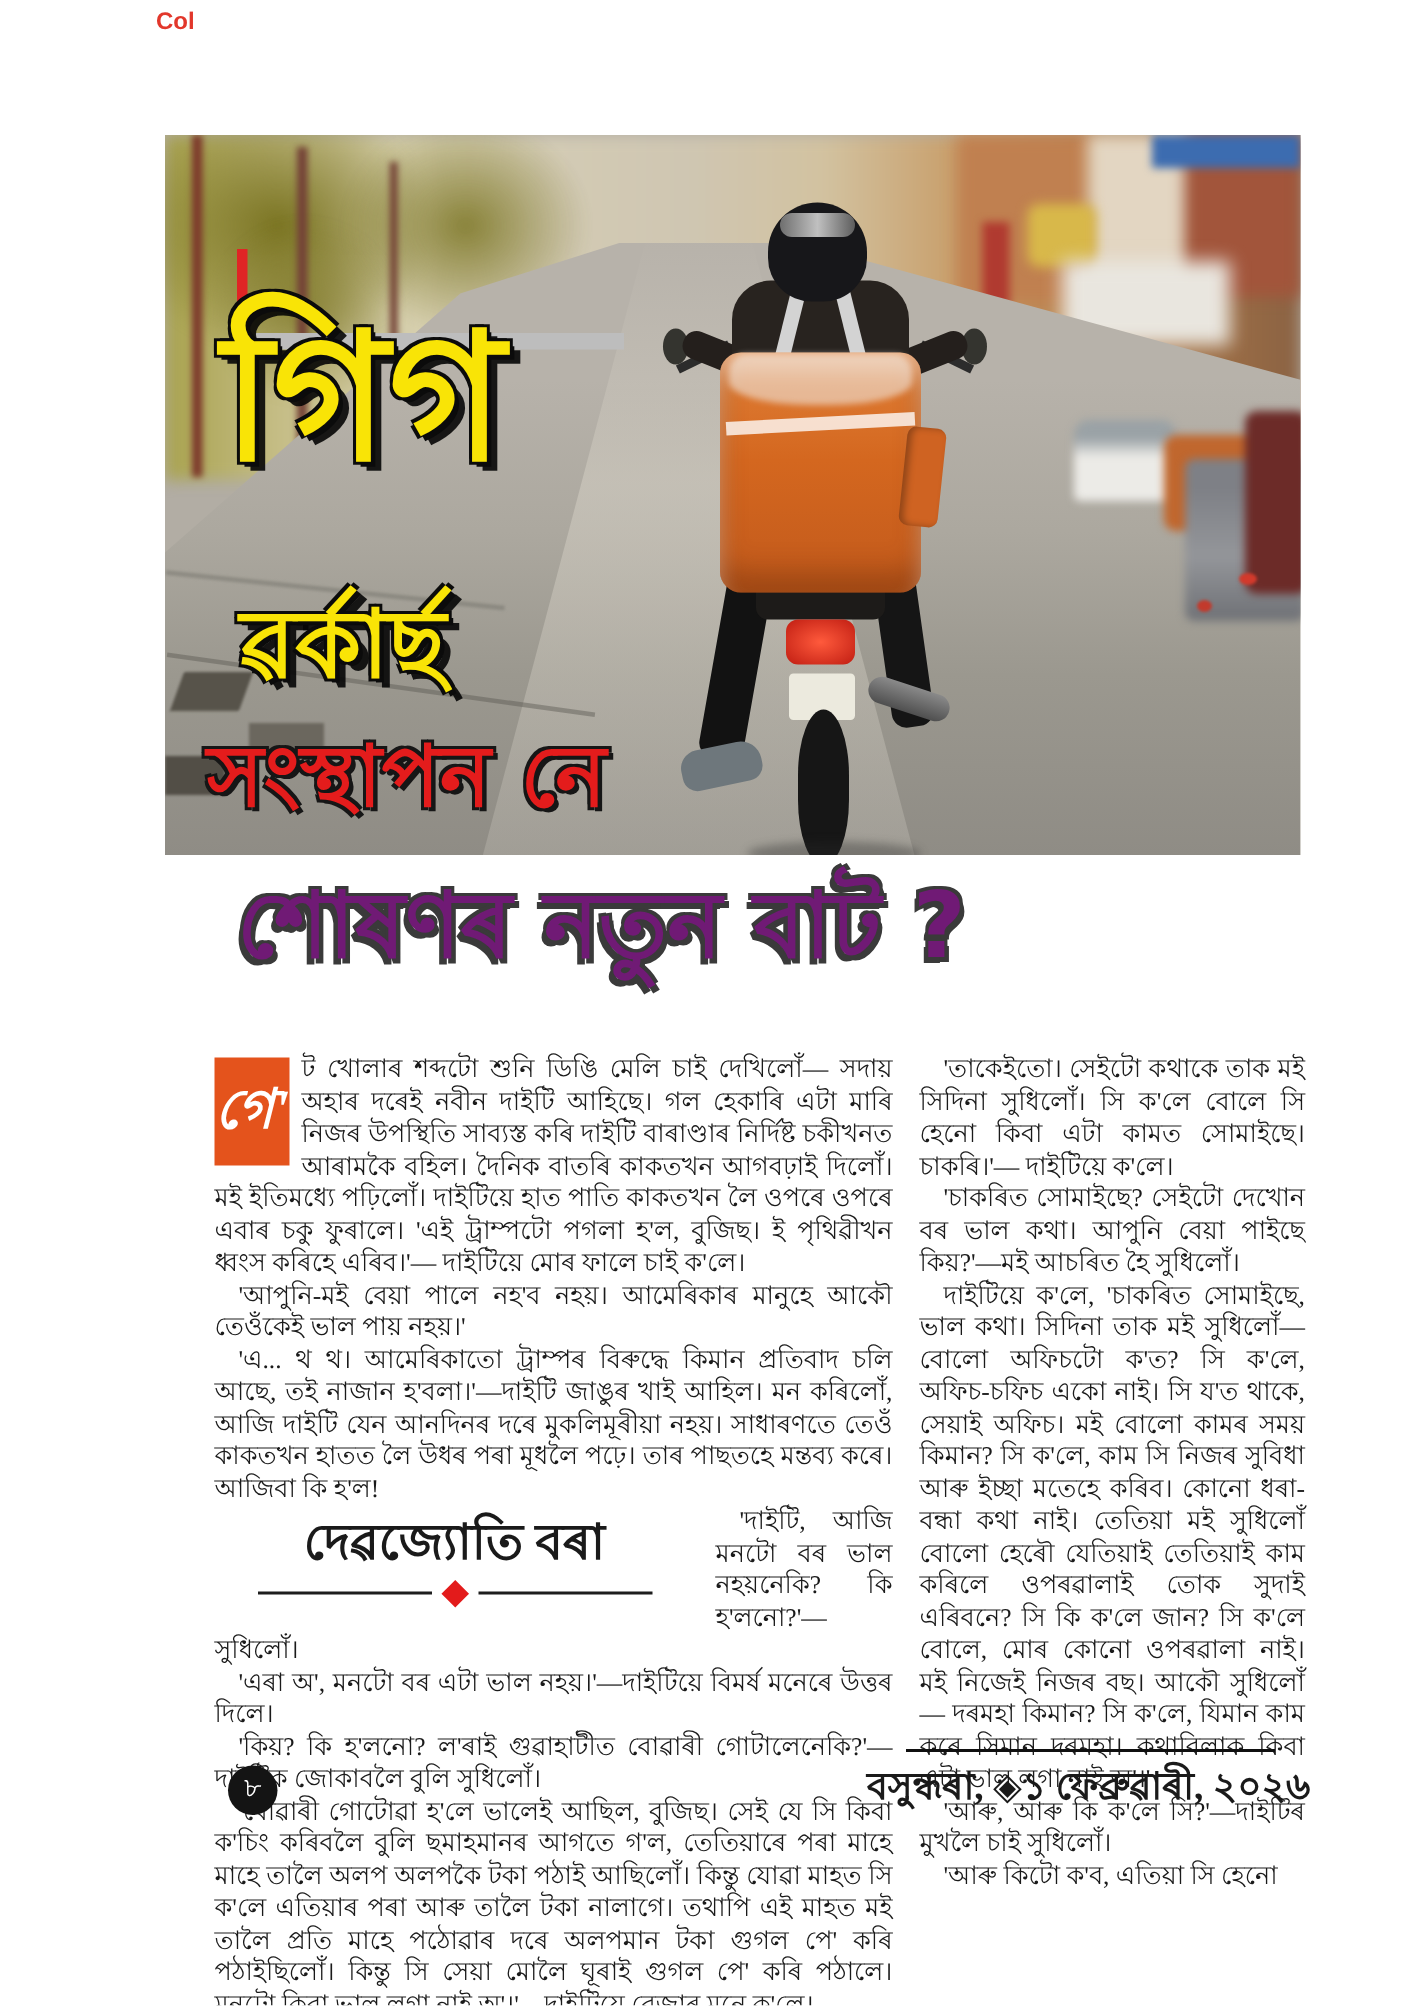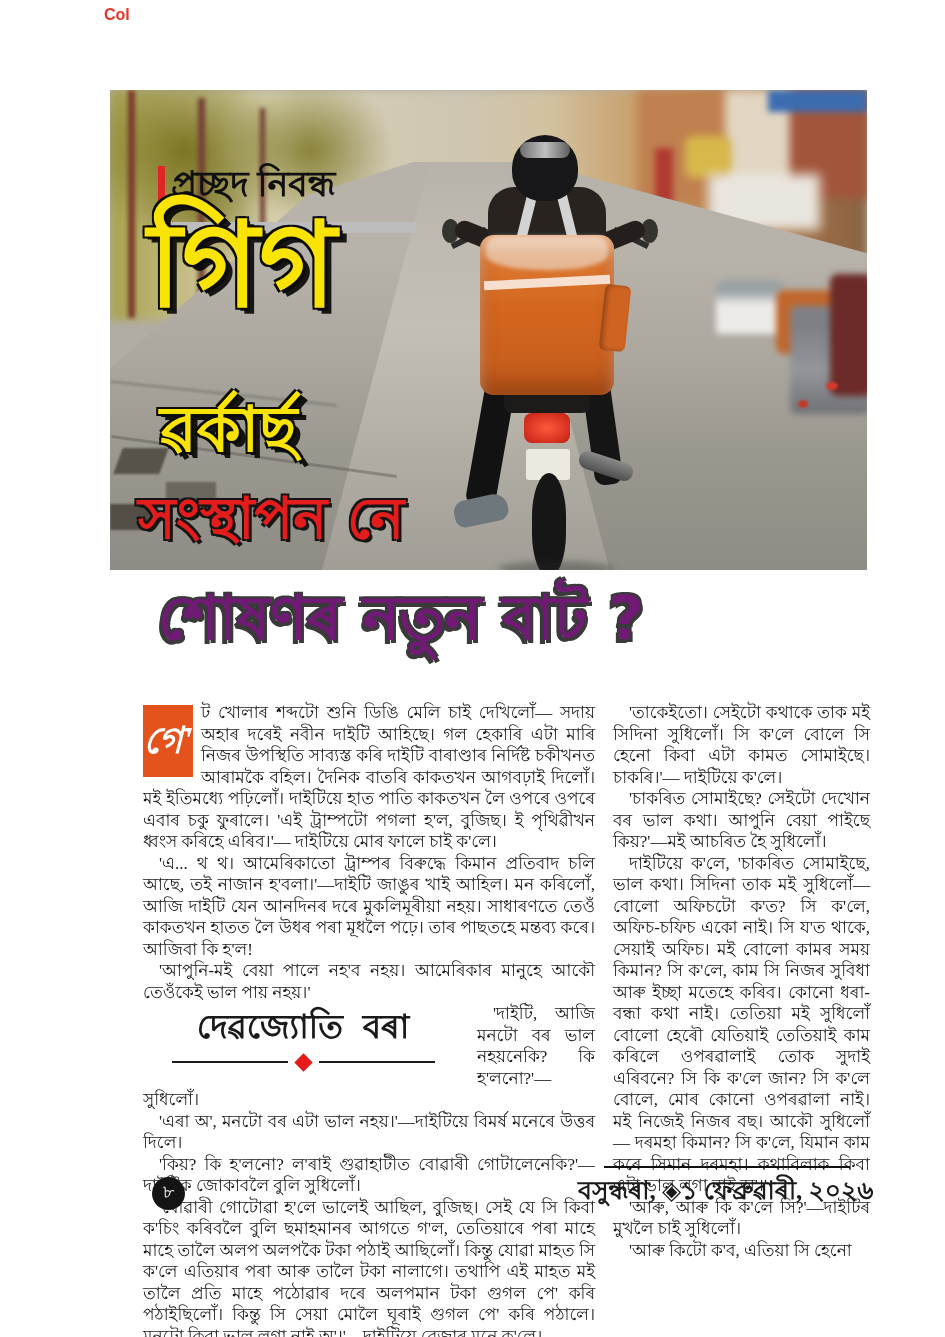--- a/index.html
+++ b/index.html
@@ -112,21 +112,21 @@
   .body-area { position:absolute; left:143px; top:702px; width:727px; height:470px; display:flex; gap:18px;
     font-size:17px; line-height:21.5px; text-align:justify; }
   .col-left { width:452px; flex:0 0 452px; }
   .col-right { flex:1; }
   .body-area p { margin:0; text-indent:16px; }
   .body-area p.lead { text-indent:0; }
   .dropcap { float:left; width:50px; height:72px; margin:3px 8px 0 0; background:#e4531c; color:#fff;
     font-size:37px; font-weight:bold; font-style:italic; text-align:center; line-height:72px;
     font-family:"Liberation Serif",serif; }
   .author-block { float:left; width:320px; margin:4px 14px 2px 0; text-align:center; padding-top:4px; }
-  .author-name { font-size:33px; font-weight:bold; line-height:1.15;font-family:Liberation Mono, monospace; }
+  .author-name { font-size:33px; font-weight:bold; line-height:1.15; }
   .author-rule { display:flex; align-items:center; justify-content:center; margin-top:7px; }
   .rule-line { height:2px; background:#1d1d1d; flex:0 0 116px; }
   .diamond { width:13px; height:13px; background:#e31b1b; transform:rotate(45deg); margin:0 9px; }
 
   
   .page-badge { position:absolute; left:152px; top:1177px; width:33px; height:33px; border-radius:50%;
     background:#141414; color:#fff; font-size:18px; display:flex; align-items:center; justify-content:center; }
   .footer-pub { position:absolute; left:578px; top:1166px; width:294px; text-align:center; }
   .footer-pub .pub-line { height:2px; background:#101010; margin:0 22px 3px 26px; }
   .footer-pub .pub-text { font-size:25px; font-weight:bold; white-space:nowrap;text-align:center; }
@@ -189,36 +189,35 @@
       <div class="bag-pocket"></div>
       <div class="taillight"></div>
       <div class="plate"></div>
       <div class="exhaust"></div>
       <div class="wheel"></div>
       <div class="bike-shadow"></div>
     </div>
 
     <div class="cover-tag">
       <div class="tag-bar"></div>
-      <div class="tag-text">প্ৰচ্ছদ নিবন্ধ</div>
     </div>
     <div class="tag-underline"></div>
 
     <div class="t-yellow title-1">গিগ</div>
     <div class="t-yellow title-2">ৱৰ্কাৰ্ছ</div>
     <div class="t-red-onphoto">সংস্থাপন নে</div>
   </div>
 
   <div class="title-4">শোষণৰ নতুন বাট ?</div>
 
   <div class="body-area">
     <div class="col-left">
       <p class="lead"><span class="dropcap">গে'</span><span>ট খোলাৰ শব্দটো শুনি ডিঙি মেলি চাই দেখিলোঁ— সদায় অহাৰ দৰেই নবীন দাইটি আহিছে। গল হেকাৰি এটা মাৰি নিজৰ উপস্থিতি সাব্যস্ত কৰি দাইটি বাৰাণ্ডাৰ নিৰ্দিষ্ট চকীখনত আৰামকৈ বহিল। দৈনিক বাতৰি কাকতখন আগবঢ়াই দিলোঁ। মই ইতিমধ্যে পঢ়িলোঁ। দাইটিয়ে হাত পাতি কাকতখন লৈ ওপৰে ওপৰে এবাৰ চকু ফুৰালে। 'এই ট্ৰাম্পটো পগলা হ'ল, বুজিছ। ই পৃথিৱীখন ধ্বংস কৰিহে এৰিব।'— দাইটিয়ে মোৰ ফালে চাই ক'লে।</span></p>
+      <p>'আপুনি-মই বেয়া পালে নহ'ব নহয়। আমেৰিকাৰ মানুহে আকৌ তেওঁকেই ভাল পায় নহয়।'</p>
       <p>'এ... থ থ। আমেৰিকাতো ট্ৰাম্পৰ বিৰুদ্ধে কিমান প্ৰতিবাদ চলি আছে, তই নাজান হ'বলা।'—দাইটি জাঙুৰ খাই আহিল। মন কৰিলোঁ, আজি দাইটি যেন আনদিনৰ দৰে মুকলিমূৰীয়া নহয়। সাধাৰণতে তেওঁ কাকতখন হাতত লৈ উধৰ পৰা মূধলৈ পঢ়ে। তাৰ পাছতহে মন্তব্য কৰে। আজিবা কি হ'ল!</p>
-      <p>'আপুনি-মই বেয়া পালে নহ'ব নহয়। আমেৰিকাৰ মানুহে আকৌ তেওঁকেই ভাল পায় নহয়।'</p>
       <div class="author-block">
         <div class="author-name">দেৱজ্যোতি বৰা</div>
         <div class="author-rule">
           <span class="rule-line"></span>
           <span class="diamond"></span>
           <span class="rule-line"></span>
         </div>
       </div>
       <p>'দাইটি, আজি মনটো বৰ ভাল নহয়নেকি? কি হ'লনো?'— সুধিলোঁ।</p>
       <p>'এৰা অ', মনটো বৰ এটা ভাল নহয়।'—দাইটিয়ে বিমৰ্ষ মনেৰে উত্তৰ দিলে।</p>

